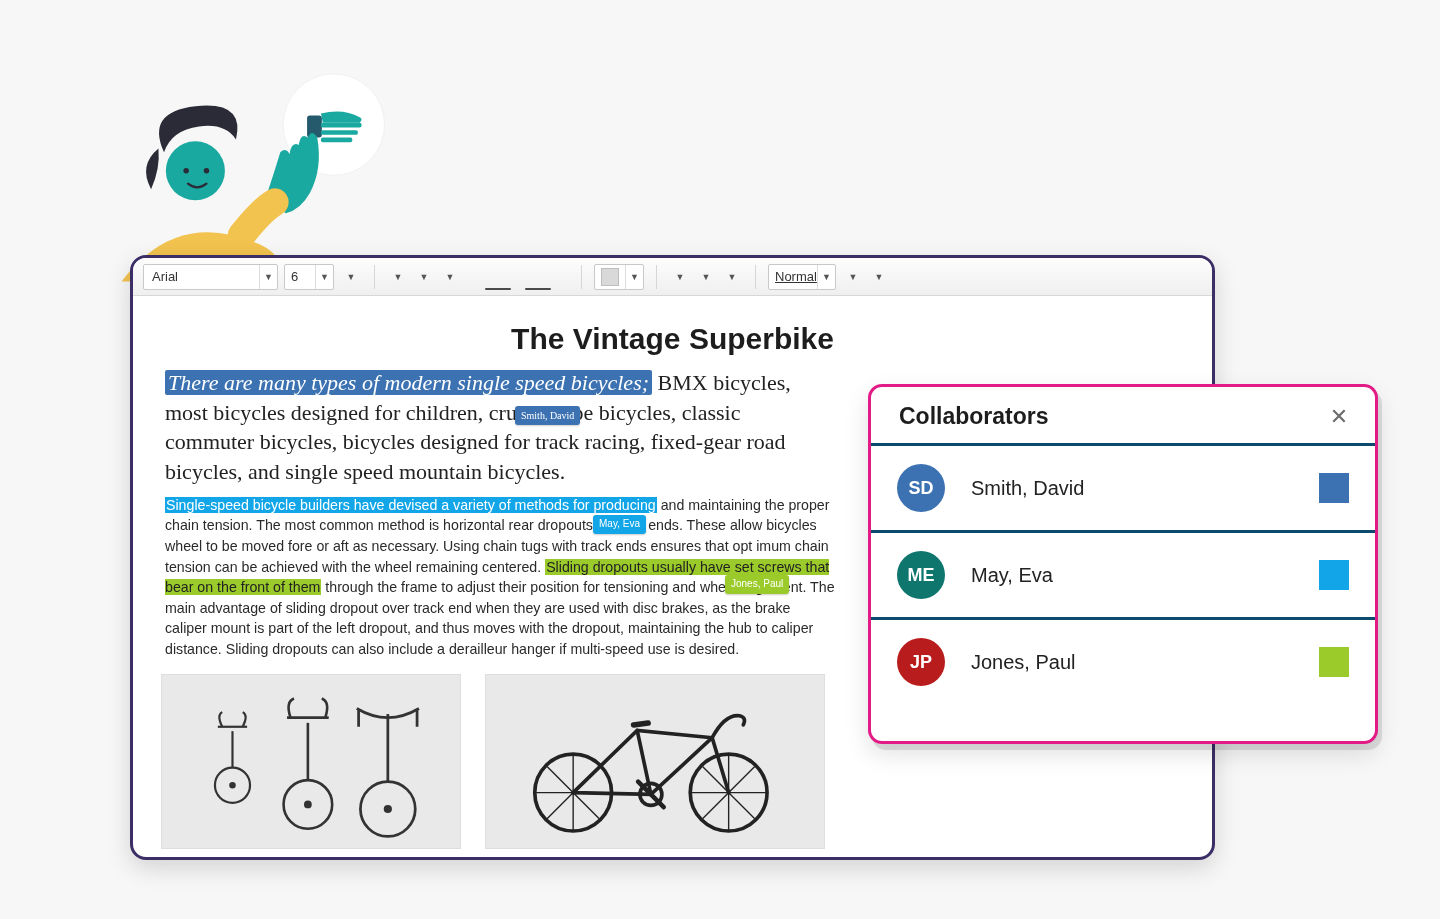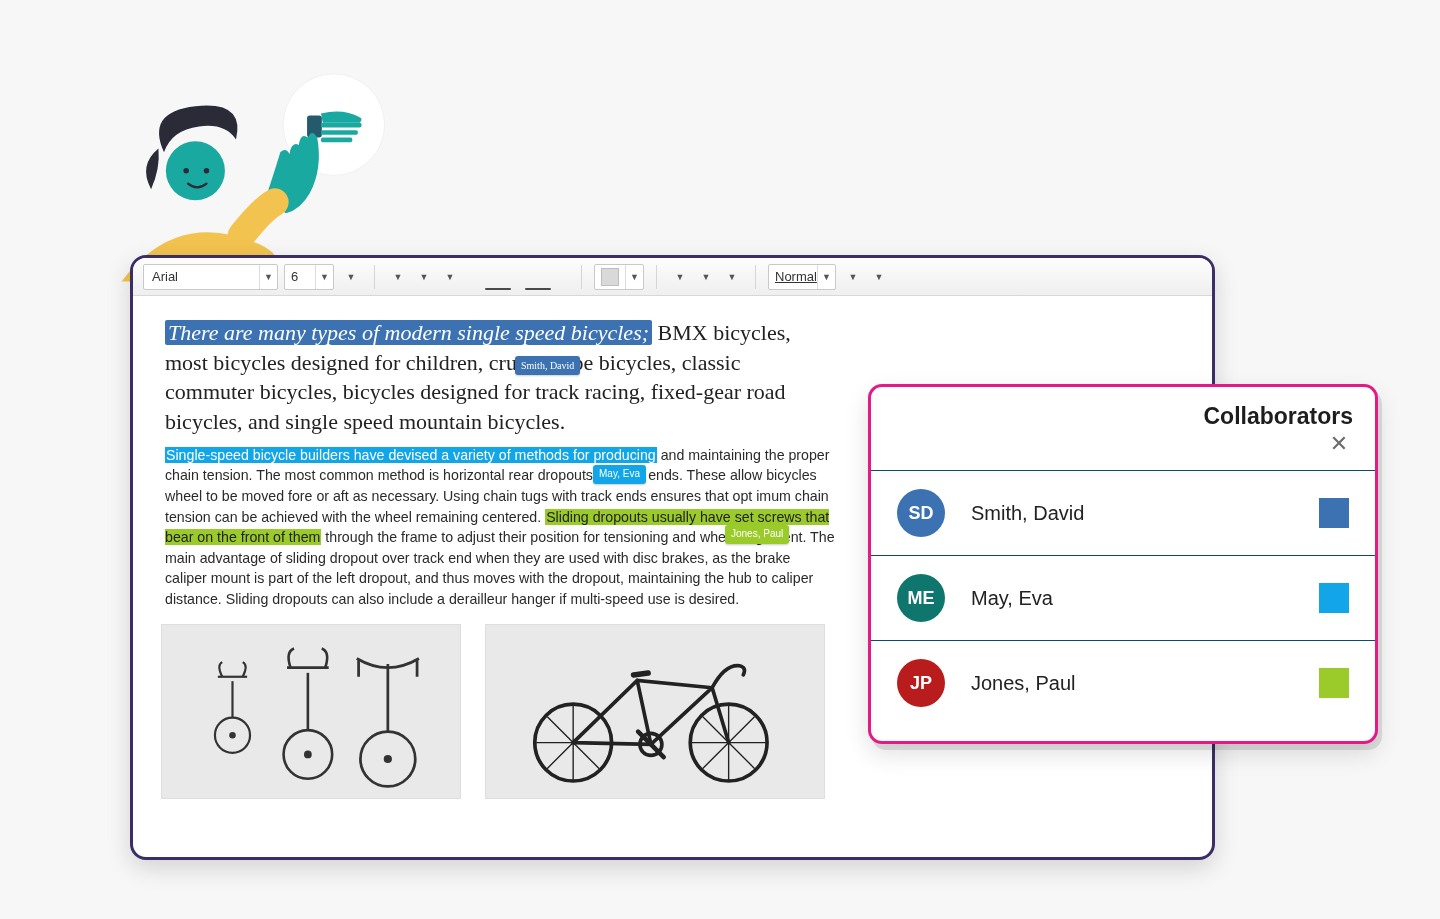--- a/index.html
+++ b/index.html
@@ -74,24 +74,24 @@
     top: 384px;
     width: 510px;
     height: 360px;
     background:#fff;
     border:3px solid #e31b86;
     border-radius:14px;
     box-shadow: 4px 6px 0 rgba(0,0,0,.10), 0 10px 24px rgba(0,0,0,.12);
     z-index:5;
     overflow:hidden;
   }
-  .panel-head{ display:flex; align-items:flex-end; justify-content:space-between; padding:16px 22px 12px 28px;flex-direction:column;}
+  .panel-head{ display:flex; align-items:flex-start; justify-content:space-between; padding:16px 22px 12px 28px;}
   .panel-head h2{ font-size:23px; font-weight:700; color:#1d1d1d;}
   .close-x{ width:28px; height:28px; display:flex; align-items:center; justify-content:center; color:#6b6b6b; font-size:22px; border-radius:4px;}
-  .c-row{ display:flex; align-items:center; padding:18px 26px; border-top:1px solid #0c4a6e;}
+  .c-row{ display:flex; align-items:center; padding:18px 26px; border-top:3px solid #0c4a6e;}
   .avatar{ width:48px; height:48px; border-radius:50%; color:#fff; font-weight:600; font-size:18px; display:flex; align-items:center; justify-content:center; margin-right:26px;}
   .c-name{ flex:1; font-size:20px; color:#222;}
   .c-sw{ width:30px; height:30px;}
 </style>
 </head>
 <body>
 
 <div class="illus">
   <svg viewBox="0 0 340 260">
 
@@ -159,20 +159,21 @@
       <div class="txt">Normal</div>
       <div class="caret">▼</div>
     </div>
     <div class="blank-group">
       <div class="caret-only">▼</div>
       <div class="caret-only">▼</div>
     </div>
   </div>
 
   <div class="doc">
+    <h1 class="doc-title">The Vintage Superbike</h1>
 
     <p class="para-script">
       <span class="hl-blue">There are many types of modern single speed bicycles;</span><span> BMX bicycles, most bicycles designed for children, cruises type bicycles, classic commuter bicycles, bicycles designed for track racing, fixed-gear road bicycles, and single speed mountain bicycles.</span>
       <span class="tag blue" style="left:350px; top:38px;">Smith, David</span>
     </p>
 
     <p class="para-body">
       <span class="sel-blue">Single-speed bicycle builders have devised a variety of methods for producing</span><span> and maintaining the proper chain ten­sion. The most common method is horizontal rear dropouts or track ends. These allow bicycles wheel to be moved fore or aft as necessary. Using chain tugs with track ends ensures that opt imum chain tension can be achieved with the wheel remaining centered. </span><span class="sel-green">Sliding dropouts usually have set screws that bear on the front of them</span><span> through the frame to adjust their position for tensioning and wheel alignment. The main advantage of sliding dropout over track end when they are used with disc brakes, as the brake caliper mount is part of the left dropout, and thus moves with the dropout, maintaining the hub to caliper distance. Sliding dropouts can also include a derailleur hanger if multi-speed use is desired.</span>
       <span class="tag cyan" style="left:428px; top:20px;">May, Eva</span>
       <span class="tag green" style="left:560px; top:80px;">Jones, Paul</span>

